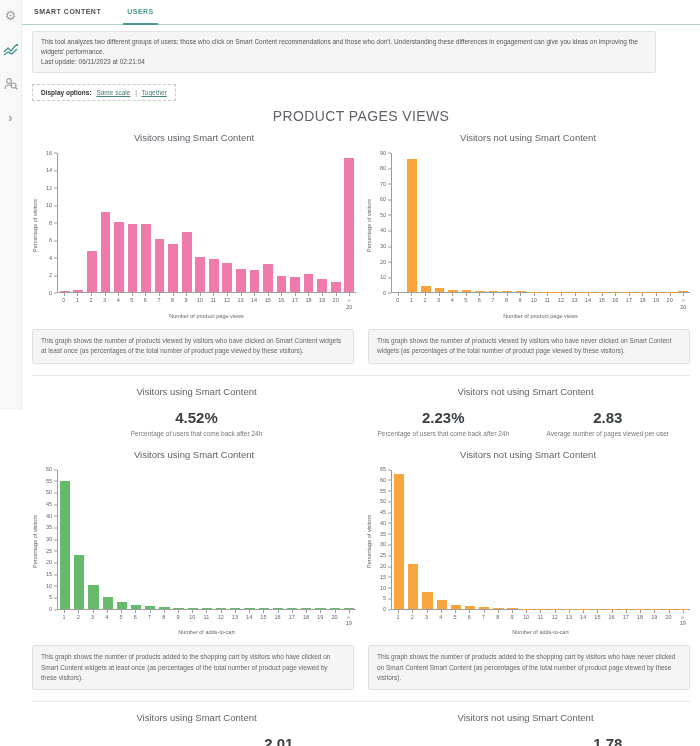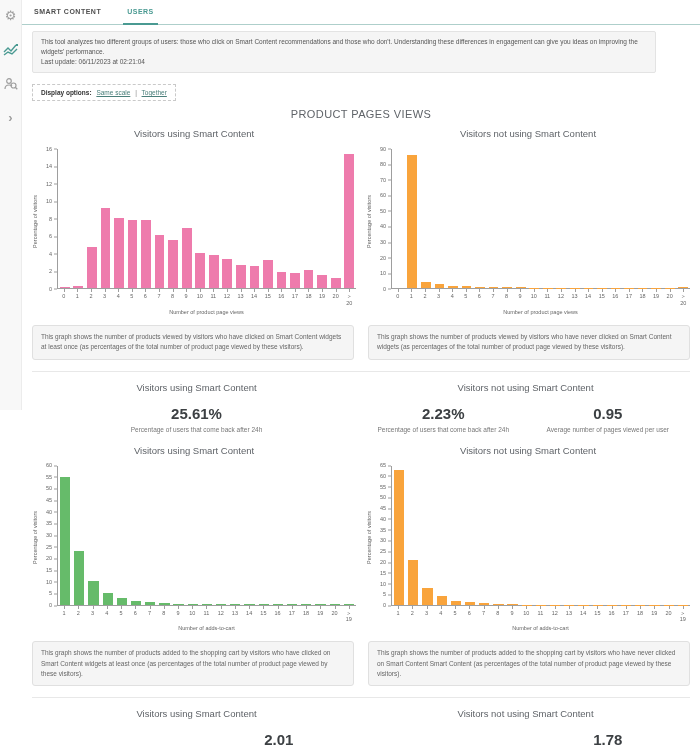--- a/index.html
+++ b/index.html
@@ -30,21 +30,21 @@
 
   .infobox { background: #f5f5f5; border: 1px solid #e3e3e3; border-radius: 2px;
     padding: 5px 8px; margin: 0 34px 8px 0; font-size: 6.5px; line-height: 1.55; color: #555; }
 
   .display-options { display: inline-block; border: 1px dashed #c9c9c9; padding: 4px 8px;
     margin-bottom: 4px; font-size: 6.5px; color: #444; }
   .do-label { font-weight: bold; color: #333; margin-right: 3px; }
   .do-link { color: #4a7f7a; text-decoration: underline; cursor: pointer; }
   .do-sep { color: #888; margin: 0 3px; }
 
-  .section-title { text-align: center; font-size: 11px; color: #5f6368; letter-spacing: 0.4px;
+  .section-title { text-align: center; font-size: 14px; color: #5f6368; letter-spacing: 0.4px;
     margin: 3px 0 4px 0; }
 
   
   .charts-row { display: flex; gap: 10px; }
   .chart-card { flex: 1; min-width: 0; }
   .chart-title { text-align: center; font-size: 9.5px; color: #5f6368; margin: 4px 0 10px 0; }
   .chart-area { display: flex; }
   .ylabel { writing-mode: vertical-rl; transform: rotate(180deg); font-size: 5.5px; color: #666;
     align-self: center; margin-bottom: 22px; width: 9px; text-align: center; }
   .plot-col { flex: 1; min-width: 0; }
@@ -522,34 +522,34 @@
         <div class="descbox">This graph shows the number of products viewed by visitors who have never clicked on Smart Content widgets (as percentages of the total number of product page viewed by these visitors).</div>
       </div>
 
       <hr class="divider">
 
       <div class="stats-row">
         <div class="stats-half">
           <div class="stats-title">Visitors using Smart Content</div>
           <div class="stat-cells">
             <div class="stat-cell">
-              <div class="stat-value">25.61%</div>
+              <div class="stat-value">4.52%</div>
               <div class="stat-caption">Percentage of users that come back after 24h</div>
             </div>
           </div>
         </div>
         <div class="stats-half">
           <div class="stats-title">Visitors not using Smart Content</div>
           <div class="stat-cells">
             <div class="stat-cell">
               <div class="stat-value">2.23%</div>
               <div class="stat-caption">Percentage of users that come back after 24h</div>
             </div>
             <div class="stat-cell">
-              <div class="stat-value">0.95</div>
+              <div class="stat-value">2.83</div>
               <div class="stat-caption">Average number of pages viewed per user</div>
             </div>
           </div>
         </div>
       </div>
 
 
       <div class="charts-row">
         <div class="chart-card">
           <div class="chart-title">Visitors using Smart Content</div>

